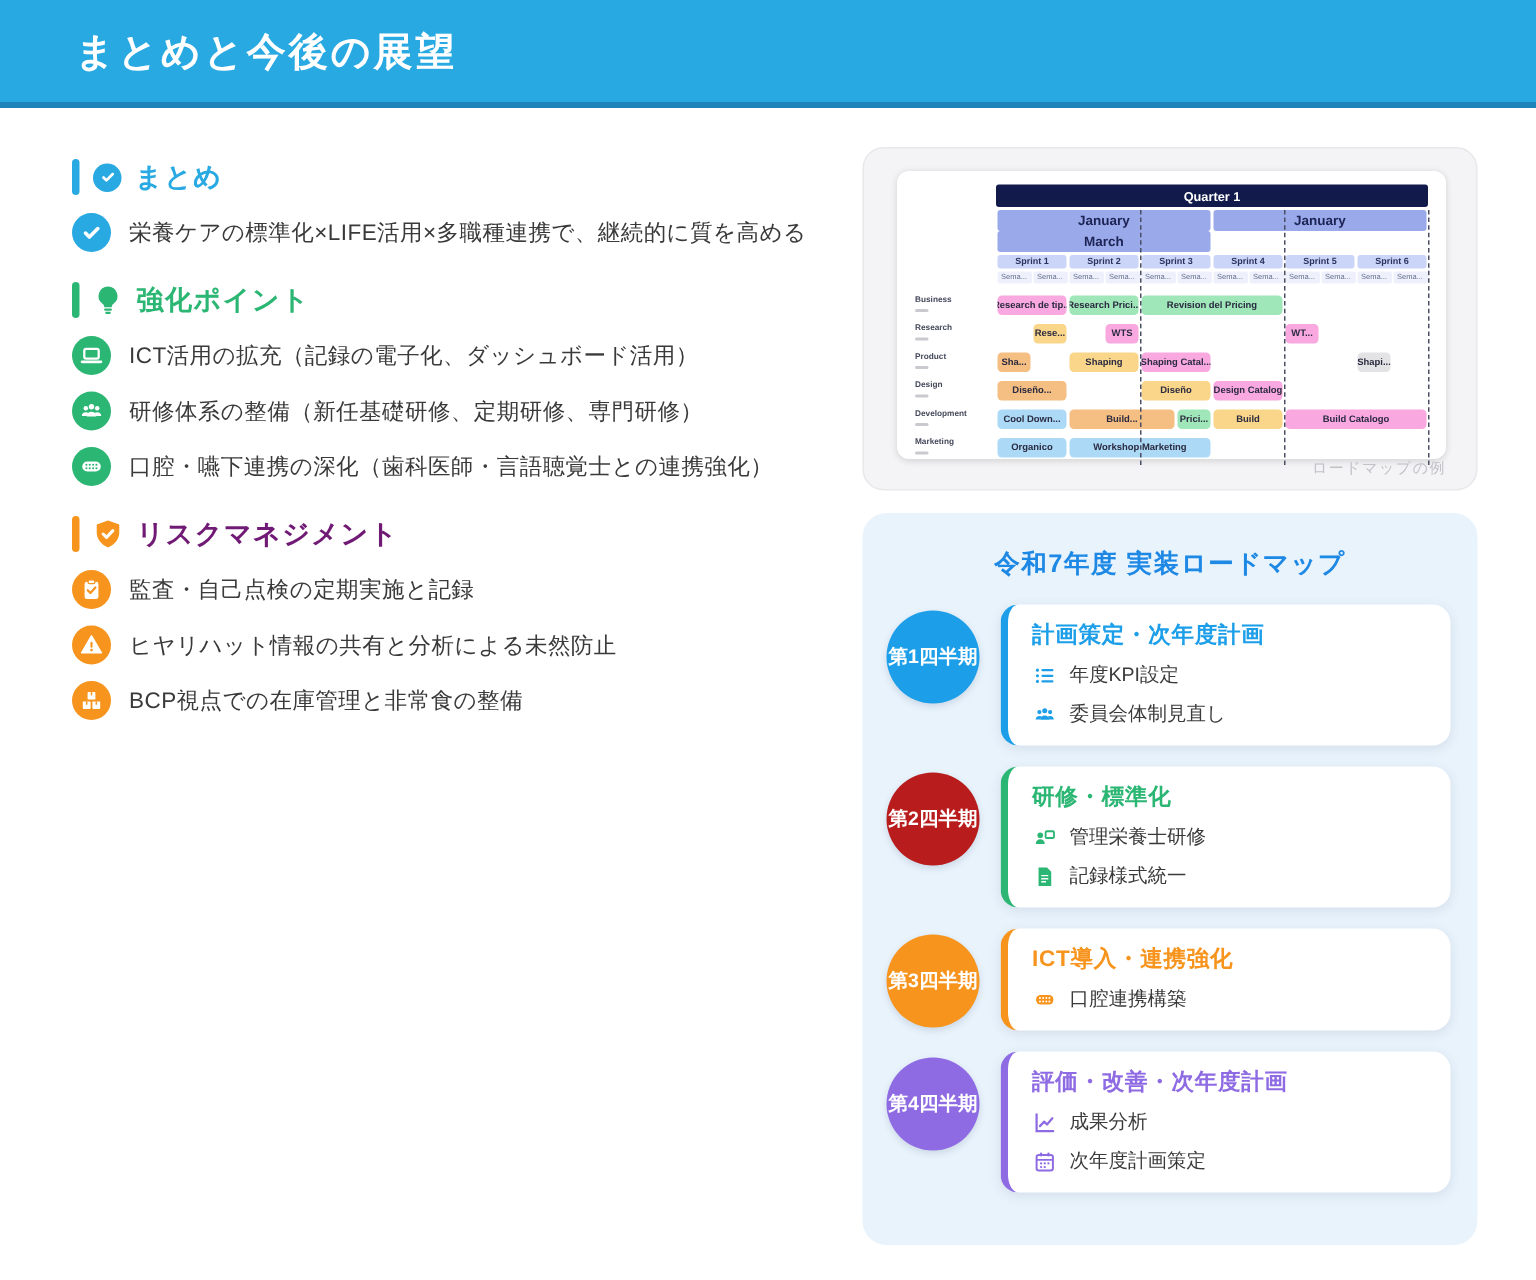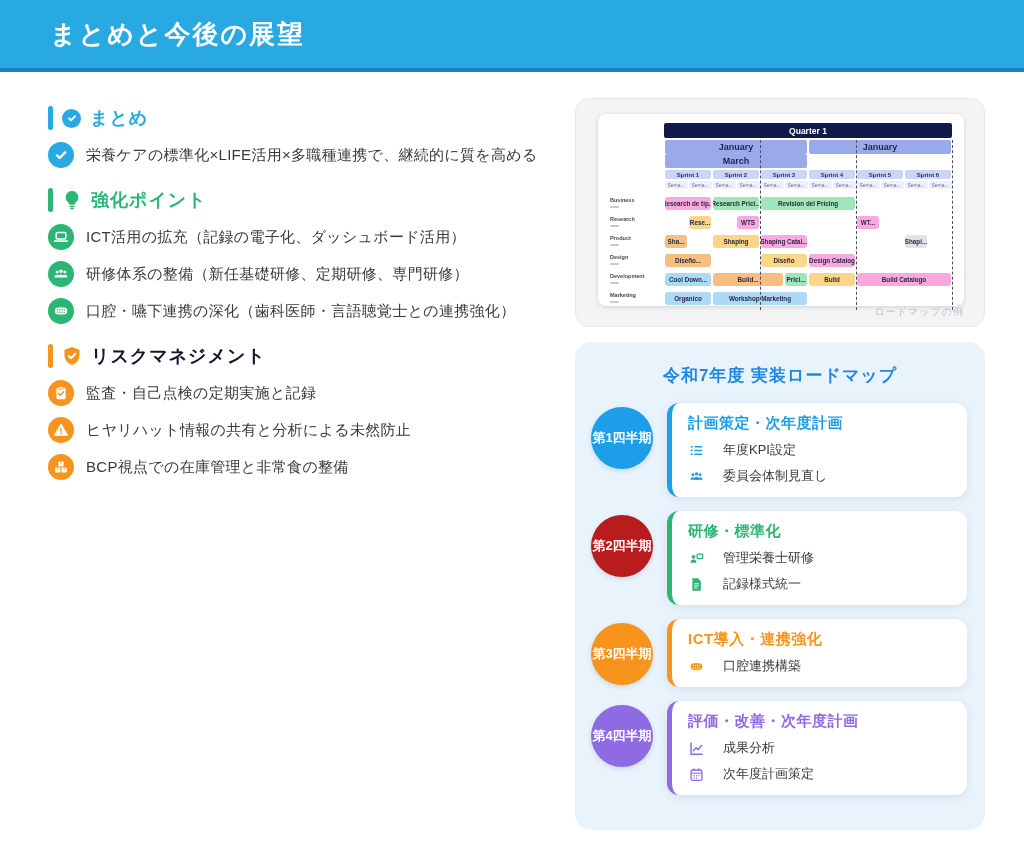--- a/index.html
+++ b/index.html
@@ -98,21 +98,21 @@
     color:#fff;font-weight:700;font-size:13px;line-height:1.35;
     display:flex;flex-direction:row;align-items:center;justify-content:center;
     box-shadow:0 2px 5px rgba(30,60,100,.15);
   }
   .q-card{
     flex:1;margin-left:14px;background:#fff;border-radius:12px;
     border-left:5px solid #999;padding:11px 16px 12px;
     box-shadow:0 2px 8px rgba(30,60,100,.10);
   }
   .q-title{font-size:15px;font-weight:700;letter-spacing:.5px;}
-  .q-item{display:flex;align-items:center;gap:19px;margin-top:8px;font-size:13px;color:#3a3a3a;font-weight:500;}
+  .q-item{display:flex;align-items:center;gap:9px;margin-top:8px;font-size:13px;color:#3a3a3a;font-weight:500;}
   .q-item .ico{display:flex;align-items:center;justify-content:center;width:16px;--bg:#fff;}
   .q-item .ico svg{display:block;}
 </style>
 </head>
 <body>
 
 <header class="slide-header" style="background: rgb(41, 169, 225);">
   <h1>まとめと今後の展望</h1>
 </header>
 
@@ -195,21 +195,21 @@
     </div>
     <div class="section">
       <div class="sec-head">
         <span class="sec-bar" style="background: rgb(247, 148, 29);"></span>
         <span class="sec-ico" style="color: rgb(247, 148, 29); --bg: #fff;">
           <svg width="20" height="20" viewBox="0 0 16 16">
             <path d="M8 .8l6 2.1v4.2c0 3.9-2.5 6.6-6 8.1-3.5-1.5-6-4.2-6-8.1V2.9z" fill="currentColor"></path>
             <path d="M5.4 8l1.8 1.8 3.4-3.6" fill="none" stroke="var(--bg)" stroke-width="1.6" stroke-linecap="round" stroke-linejoin="round"></path>
           </svg>
         </span>
-        <span class="sec-title" style="color: #0f172a;">リスクマネジメント</span>
+        <span class="sec-title" style="color: #701a75;">リスクマネジメント</span>
       </div>
       <div class="sec-items">
         <div class="sec-item">
           <span class="item-ico" style="background: rgb(247, 148, 29); --bg: #f7941d;">
             <svg width="16" height="16" viewBox="0 0 16 16">
               <rect x="3.4" y="2.8" width="9.2" height="11.5" rx="1.5" fill="currentColor"></rect>
               <rect x="5.7" y="1.5" width="4.6" height="2.6" rx="1.1" fill="currentColor" stroke="var(--bg)" stroke-width=".9"></rect>
               <path d="M5.5 8.5l1.8 1.8 3.3-3.6" fill="none" stroke="var(--bg)" stroke-width="1.5" stroke-linecap="round" stroke-linejoin="round"></path>
             </svg>
           </span>

